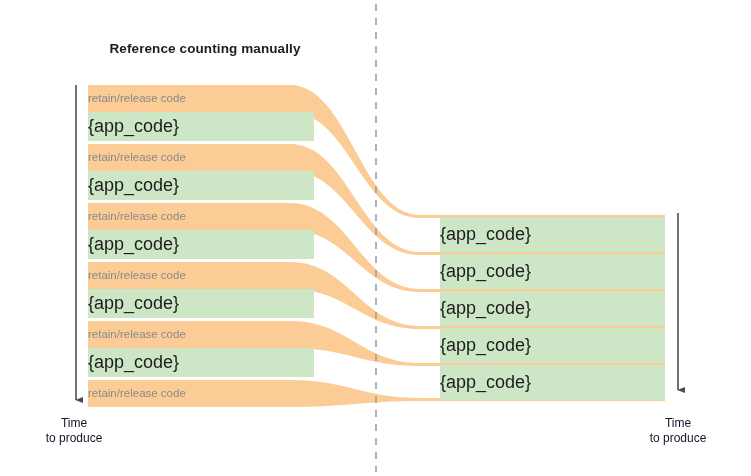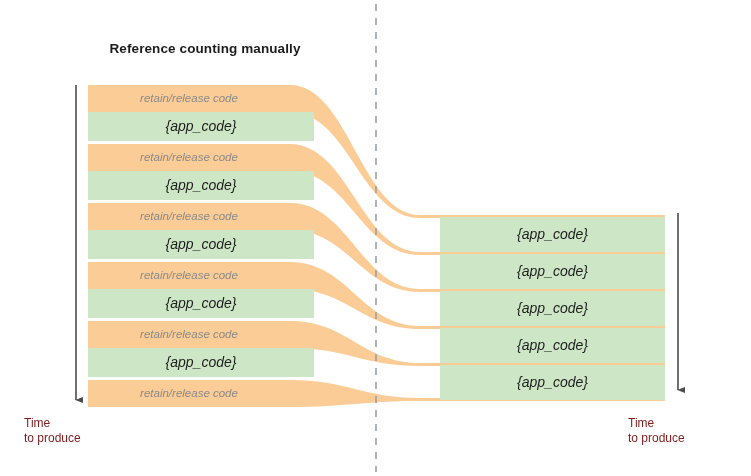--- a/index.html
+++ b/index.html
@@ -20,39 +20,38 @@
     color:#1d1d1d;
     text-align:center;
     letter-spacing:0.1px;
     white-space:nowrap;
   }
   #title-left{left:40px;top:41px;width:330px;}
   #title-right{left:388px;top:41px;width:330px;}
 
   .bar-label{
     position:absolute;
-    font-style:italic;
     white-space:nowrap;
-    text-align:center;
+    text-align:left;
     pointer-events:none;
   }
   .lbl-retain{
     font-size:11.5px;
     color:#8a8a8a;
   }
   .lbl-app{
-    font-size:14px;
+    font-size:18px;
     color:#1d1d1d;
   }
 
   .axis-caption{
     position:absolute;
     font-size:12px;
-    color:#7f1d1d;
-    text-align:left;
+    color:#0f172a;
+    text-align:center;
     line-height:15px;
     white-space:nowrap;
   }
   #caption-left{left:24px;top:416px;width:100px;}
   #caption-right{left:628px;top:416px;width:100px;}
   .axis-caption span{display:block;}
 </style>
 </head>
 <body>
 

